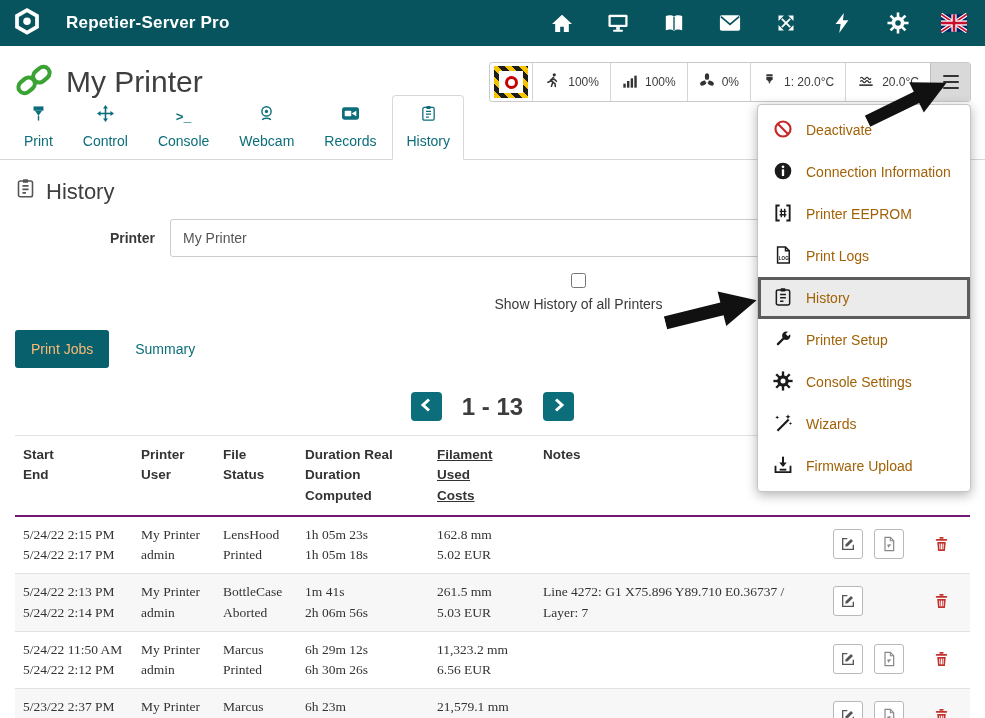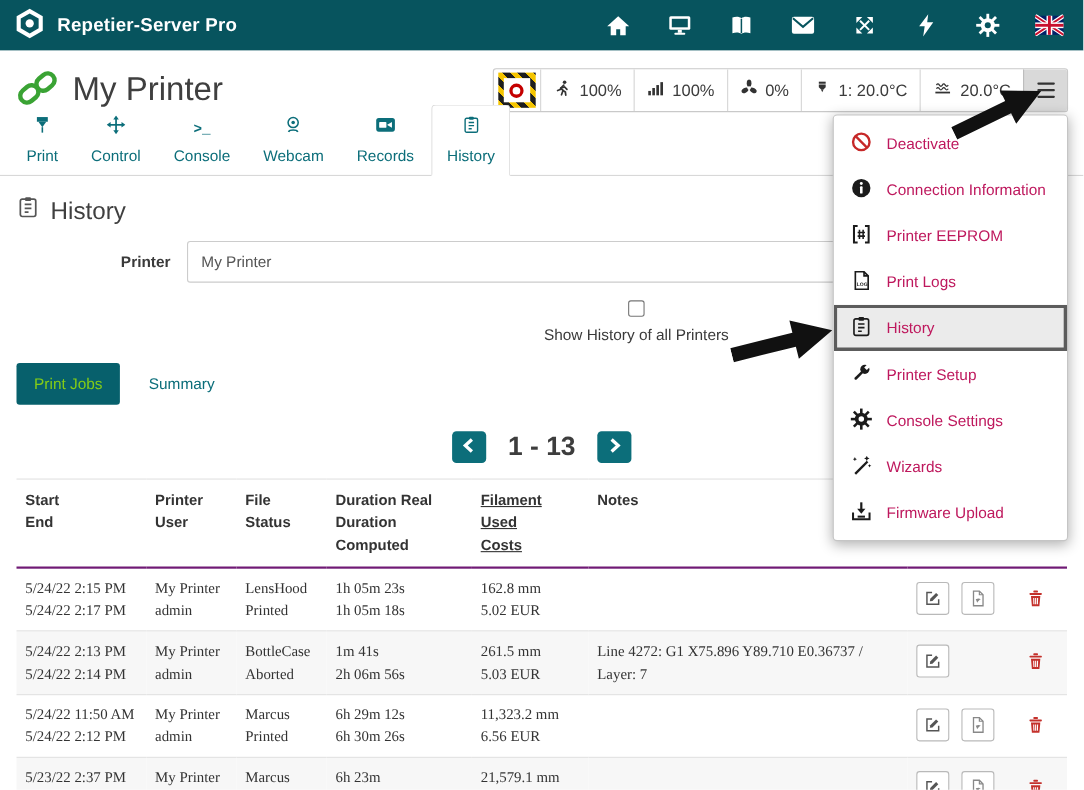--- a/index.html
+++ b/index.html
@@ -1,29 +1,29 @@
 <!DOCTYPE html>
 <html><head>
 <meta charset="utf-8">
 <style>
   * { margin:0; padding:0; box-sizing:border-box; }
   html,body { width:985px; height:718px; overflow:hidden; }
   body { font-family:"Liberation Sans", sans-serif; background:#fff; color:#3a3a3a; position:relative; }
 
   
-  .topbar { height:46px; background:#07545e; display:flex; align-items:center; padding:0 12px; gap:10px; }
+  .topbar { height:46px; background:#07545e; display:flex; align-items:center; padding:0 12px; gap:24px; }
   .brand { color:#fff; font-size:17px; font-weight:bold; letter-spacing:.2px; }
   .topbar-icons { margin-left:auto; display:flex; align-items:center; gap:30px; padding-right:6px; }
   .tbi { width:26px; height:26px; display:flex; align-items:center; justify-content:center; cursor:pointer; }
 
   
   .printer-header { height:72px; display:flex; align-items:center; padding:0 14px; background:#fff; }
   .printer-title { font-size:30px; color:#3f3f3f; margin-left:12px; font-weight:400; }
   .status-group { margin-left:auto; display:flex; align-items:stretch; height:40px; border:1px solid #c9c9c9; border-radius:3px; overflow:hidden; background:#fff; }
-  .status-item { display:flex; align-items:center; gap:7px; padding:0 11px; font-size:15px; color:#3c3c3c; border-left:1px solid #d5d5d5; cursor:pointer; white-space:nowrap; }
+  .status-item { display:flex; align-items:center; gap:7px; padding:0 11px; font-size:12px; color:#3c3c3c; border-left:1px solid #d5d5d5; cursor:pointer; white-space:nowrap; }
   .status-item:first-child { border-left:none; padding:0 4px; }
   .estop { width:34px; height:32px; background:repeating-linear-gradient(45deg,#f4c400 0 5px,#1d1d1d 5px 10px); display:flex; align-items:center; justify-content:center; }
   .estop-inner { width:24px; height:22px; background:#fff; display:flex; align-items:center; justify-content:center; }
   .estop-circle { width:13px; height:13px; border:3px solid #c40000; border-radius:50%; }
   .menu-btn { width:40px; background:#d9d9d9; display:flex; flex-direction:column; justify-content:center; align-items:center; gap:3.5px; border-left:1px solid #bdbdbd; cursor:pointer; }
   .menu-btn i { display:block; width:16px; height:2.4px; background:#333; border-radius:1px; }
 
   
   .tabs { display:flex; align-items:flex-end; padding:0 10px; border-bottom:1px solid #d8d8d8; height:42px; gap:2px; background:#fff; }
   .tab { display:flex; align-items:center; gap:8px; padding:9px 13px 10px; font-size:14px; color:#0c6e7a; border:1px solid transparent; border-radius:4px 4px 0 0; margin-bottom:-1px; cursor:pointer;flex-direction:column; }
@@ -32,39 +32,39 @@
 
   
   .content { padding:12px 15px 0; }
   .page-heading { display:flex; align-items:center; gap:10px; font-size:22px; font-weight:500; color:#3f3f3f; margin:6px 0 14px; }
   .form-row { display:flex; align-items:center; margin-bottom:12px; }
   .form-label { width:155px; text-align:right; padding-right:15px; font-weight:bold; font-size:14px; color:#3a3a3a; }
   .select { width:765px; height:38px; border:1px solid #ccc; border-radius:3px; display:flex; align-items:center; padding:0 12px; font-size:14px; color:#555; background:#fff; cursor:pointer; }
   .check-row { display:flex; align-items:center; gap:8px; margin:16px 0 18px 172px; font-size:14px; color:#3a3a3a;flex-direction:column; }
   .check-row input { width:15px; height:15px; accent-color:#0c6e7a; cursor:pointer; }
   .btn-row { display:flex; align-items:center; gap:26px; }
-  .btn-primary { background:#07606c; color:#84cc16; border:none; border-radius:3px; padding:11px 16px; font-size:14px; cursor:pointer; }
+  .btn-primary { background:#07606c; color:#fdba74; border:none; border-radius:3px; padding:11px 16px; font-size:14px; cursor:pointer; }
   .btn-link { color:#0c6e7a; font-size:14px; background:none; border:none; cursor:pointer; }
   .pagination { display:flex; align-items:center; justify-content:center; gap:20px; margin:24px 0 14px; }
   .page-btn { width:31px; height:29px; background:#0c6e7a; border:none; border-radius:4px; display:flex; align-items:center; justify-content:center; cursor:pointer; }
   .page-label { font-size:24px; font-weight:bold; color:#3d3d3d; }
 
   
   .history-table { width:100%; border-collapse:collapse; font-size:13.5px; color:#333; margin-top:14px; }
   .history-table th { text-align:left; padding:9px 8px; border-top:1px solid #e2e2e2; border-bottom:2px solid #701a75; font-weight:bold; vertical-align:top; line-height:1.5; }
   .history-table td { padding:8px 8px; border-bottom:1px solid #e2e2e2; vertical-align:top; line-height:1.5;font-family:Liberation Serif, serif; }
   .history-table tbody tr:nth-child(even) { background:#f7f7f7; }
   .c-start{width:118px;} .c-printer{width:82px;} .c-file{width:82px;} .c-dur{width:132px;} .c-fil{width:106px;text-decoration:underline;} .c-notes{width:290px;}
   .actions { display:flex; align-items:center; gap:11px; padding-top:4px; }
   .icon-btn { width:30px; height:30px; border:1px solid #b9b9b9; border-radius:3px; background:#fff; display:flex; align-items:center; justify-content:center; cursor:pointer; }
   .trash-btn { background:none; border:none; margin-left:auto; margin-right:12px; cursor:pointer; display:flex; align-items:center; }
 
   
   .dropdown-menu { position:absolute; left:757px; top:104px; width:214px; background:#fff; border:1px solid #c5c5c5; border-radius:4px; box-shadow:0 3px 12px rgba(0,0,0,.3); padding:4px 0; z-index:50; }
-  .menu-item { display:flex; align-items:center; gap:13px; height:42px; padding:0 15px; font-size:14px; color:#be185d; cursor:pointer; }
+  .menu-item { display:flex; align-items:center; gap:13px; height:42px; padding:0 15px; font-size:14px; color:#a16207; cursor:pointer; }
   .menu-item.highlight { background:#ebebeb; box-shadow:inset 0 0 0 3px #5c5c5c; }
 
   
   .annot-arrow { position:absolute; z-index:100; }
   #arrow1 { left:863px; top:80px; width:88px; transform:rotate(-26deg); }
   #arrow2 { left:664px; top:288px; width:94px; transform:rotate(-14deg); }
 </style>
 </head>
 <body>
 

